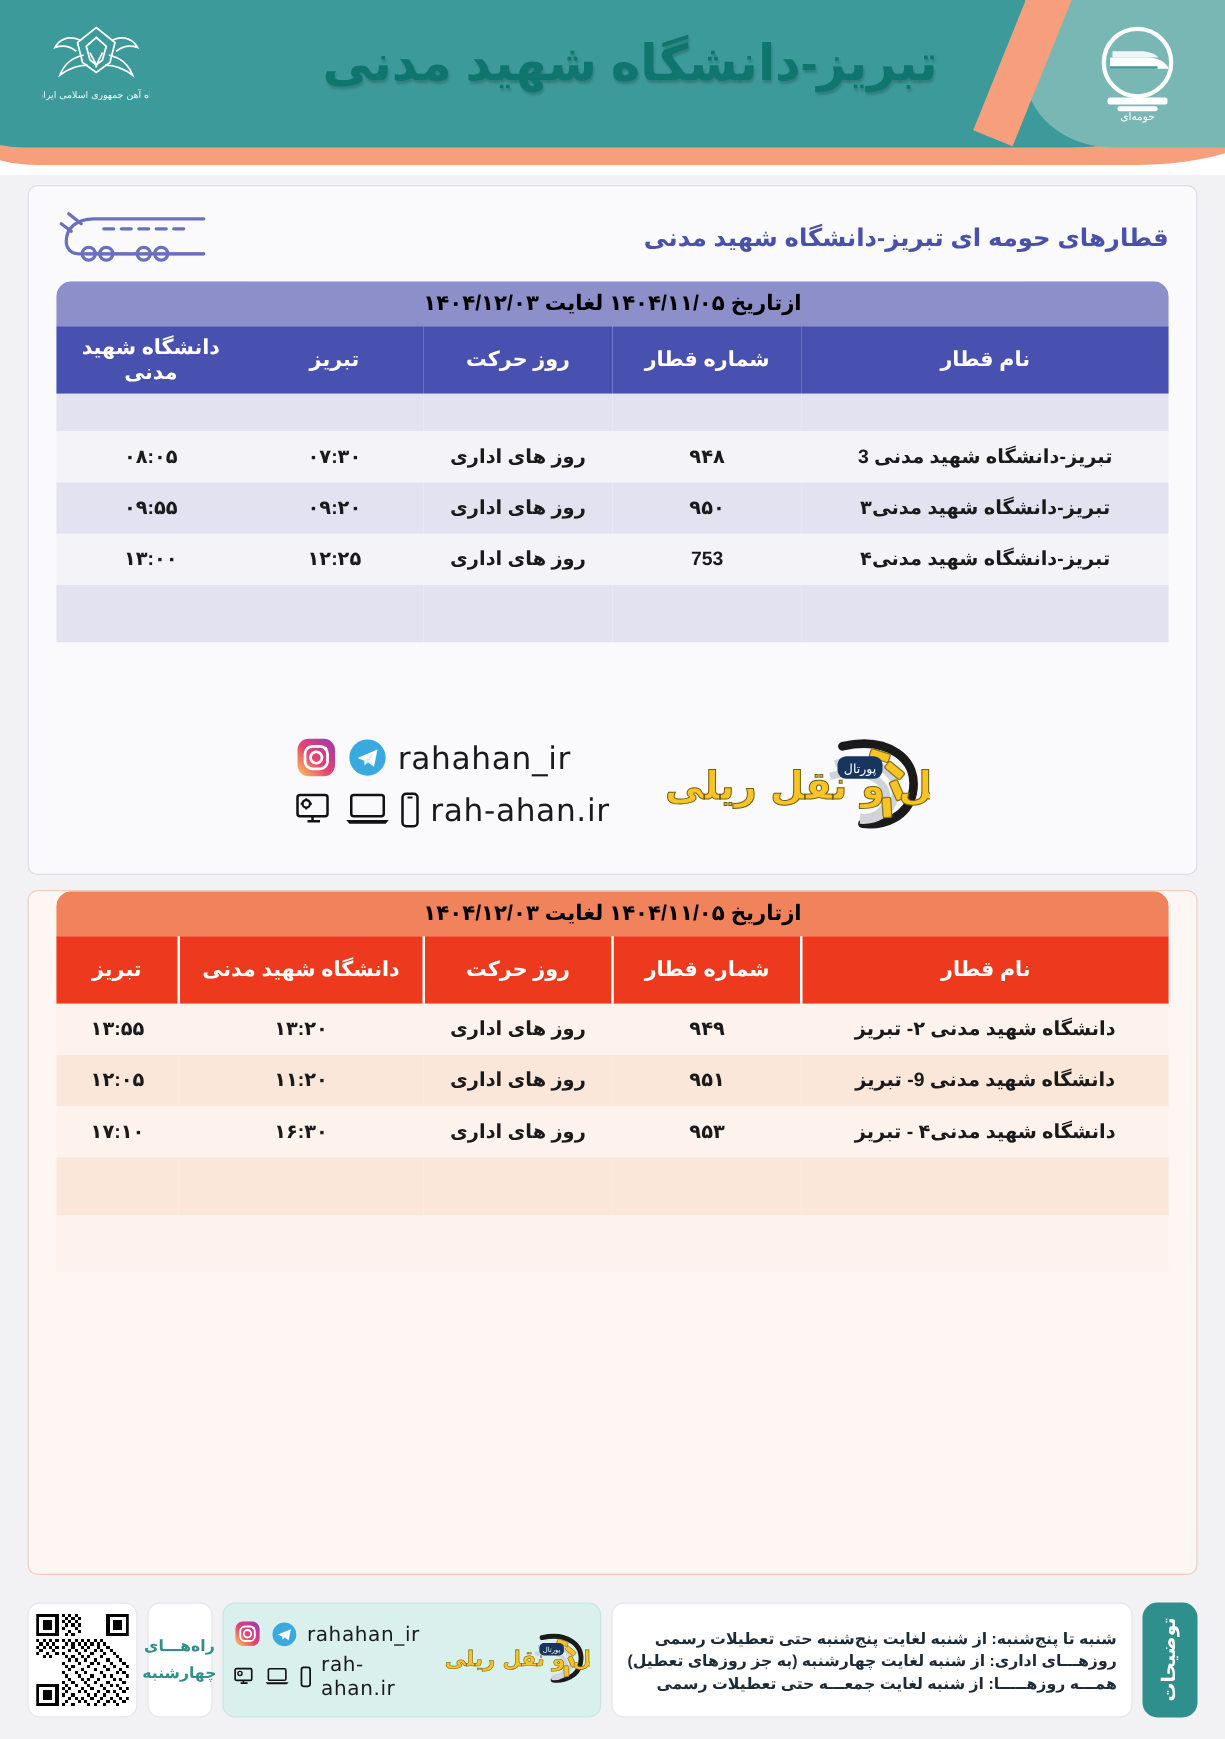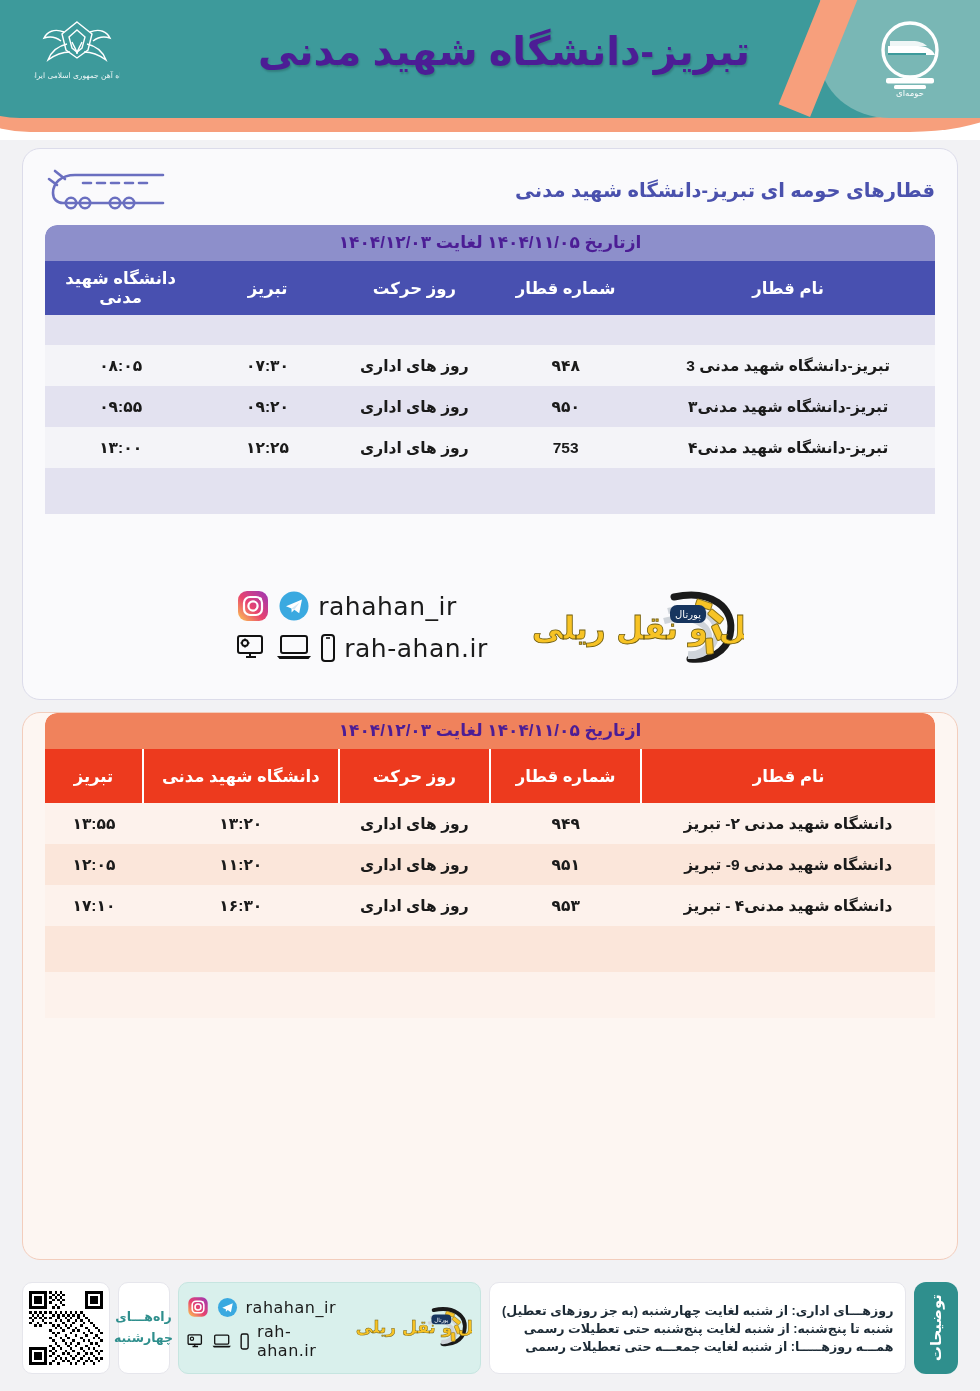--- a/index.html
+++ b/index.html
@@ -65,21 +65,21 @@
     right: 120px; top: -10px;
     width: 34px; height: 130px;
     background: #f79f7c;
     transform: rotate(22deg);
     transform-origin: top center;
   }
   .hdr-title {
     position: absolute;
     right: 230px;
     top: 28px;
-    color: #4c1d95;
+    color: #0f766e;
     font-size: 40px;
     font-weight: bold;
     letter-spacing: -1px;
     white-space: nowrap;
     text-shadow: 1px 2px 2px rgba(0,0,0,.18);
     z-index: 6;
   }
   .hdr-logo-left {
     position: absolute;
     left: 34px; top: 14px;
@@ -89,21 +89,21 @@
   .hdr-logo-right {
     position: absolute;
     right: 24px; top: 16px;
     width: 92px; height: 84px;
     z-index: 7;
   }
 
   
   .card {
     position: absolute;
-    border-radius: 18px;
+    border-radius: 8px;
   }
   .card-blue {
     left: 22px; top: 148px;
     width: 936px; height: 552px;
     background: #fafafc;
     border: 1px solid #dcdcea;
   }
   .card-orange {
     left: 22px; top: 712px;
     width: 936px; height: 548px;
@@ -133,21 +133,21 @@
   
   .tbl-wrap {
     margin: 0 22px;
     border-radius: 12px 12px 0 0;
     overflow: hidden;
   }
   .date-band {
     height: 36px;
     line-height: 36px;
     text-align: center;
-    color: #4c1d95;
+    color: #000000;
     font-size: 17px;
     font-weight: bold;
     letter-spacing: .5px;
     border-radius: 12px 12px 0 0;
   }
   .date-band.blue   { background: #8d8fcb; }
   .date-band.orange { background: #f0825c; }
 
   table {
     width: 100%;
@@ -654,22 +654,22 @@
             </g>
             <rect x="6" y="16" width="36" height="18" rx="7" fill="#17355f"></rect>
             <text x="24" y="29" fill="#ffffff" font-size="10" text-anchor="middle" font-family="'DejaVu Sans', sans-serif">پورتال</text>
           </g>
           <text x="18" y="56" font-size="31" font-weight="bold" fill="#f7c325" stroke="#6f5d10" stroke-width=".8" font-family="'DejaVu Sans', sans-serif">پورتال حمل و نقل ریلی</text>
         </svg>
       </div>
     </div>
 
     <div class="f-notes">
+      <div class="note-line">شنبه تا پنج‌شنبه: از شنبه لغایت پنج‌شنبه حتی تعطیلات رسمی</div>
       <div class="note-line">روزهـــای اداری: از شنبه لغایت چهارشنبه (به جز روزهای تعطیل)</div>
-      <div class="note-line">شنبه تا پنج‌شنبه: از شنبه لغایت پنج‌شنبه حتی تعطیلات رسمی</div>
       <div class="note-line">همـــه روزهـــــا: از شنبه لغایت جمعـــه حتی تعطیلات رسمی</div>
     </div>
 
     <div class="f-tag">
       <span>توضیحات</span>
     </div>
   </div>
 
 </div>
 

